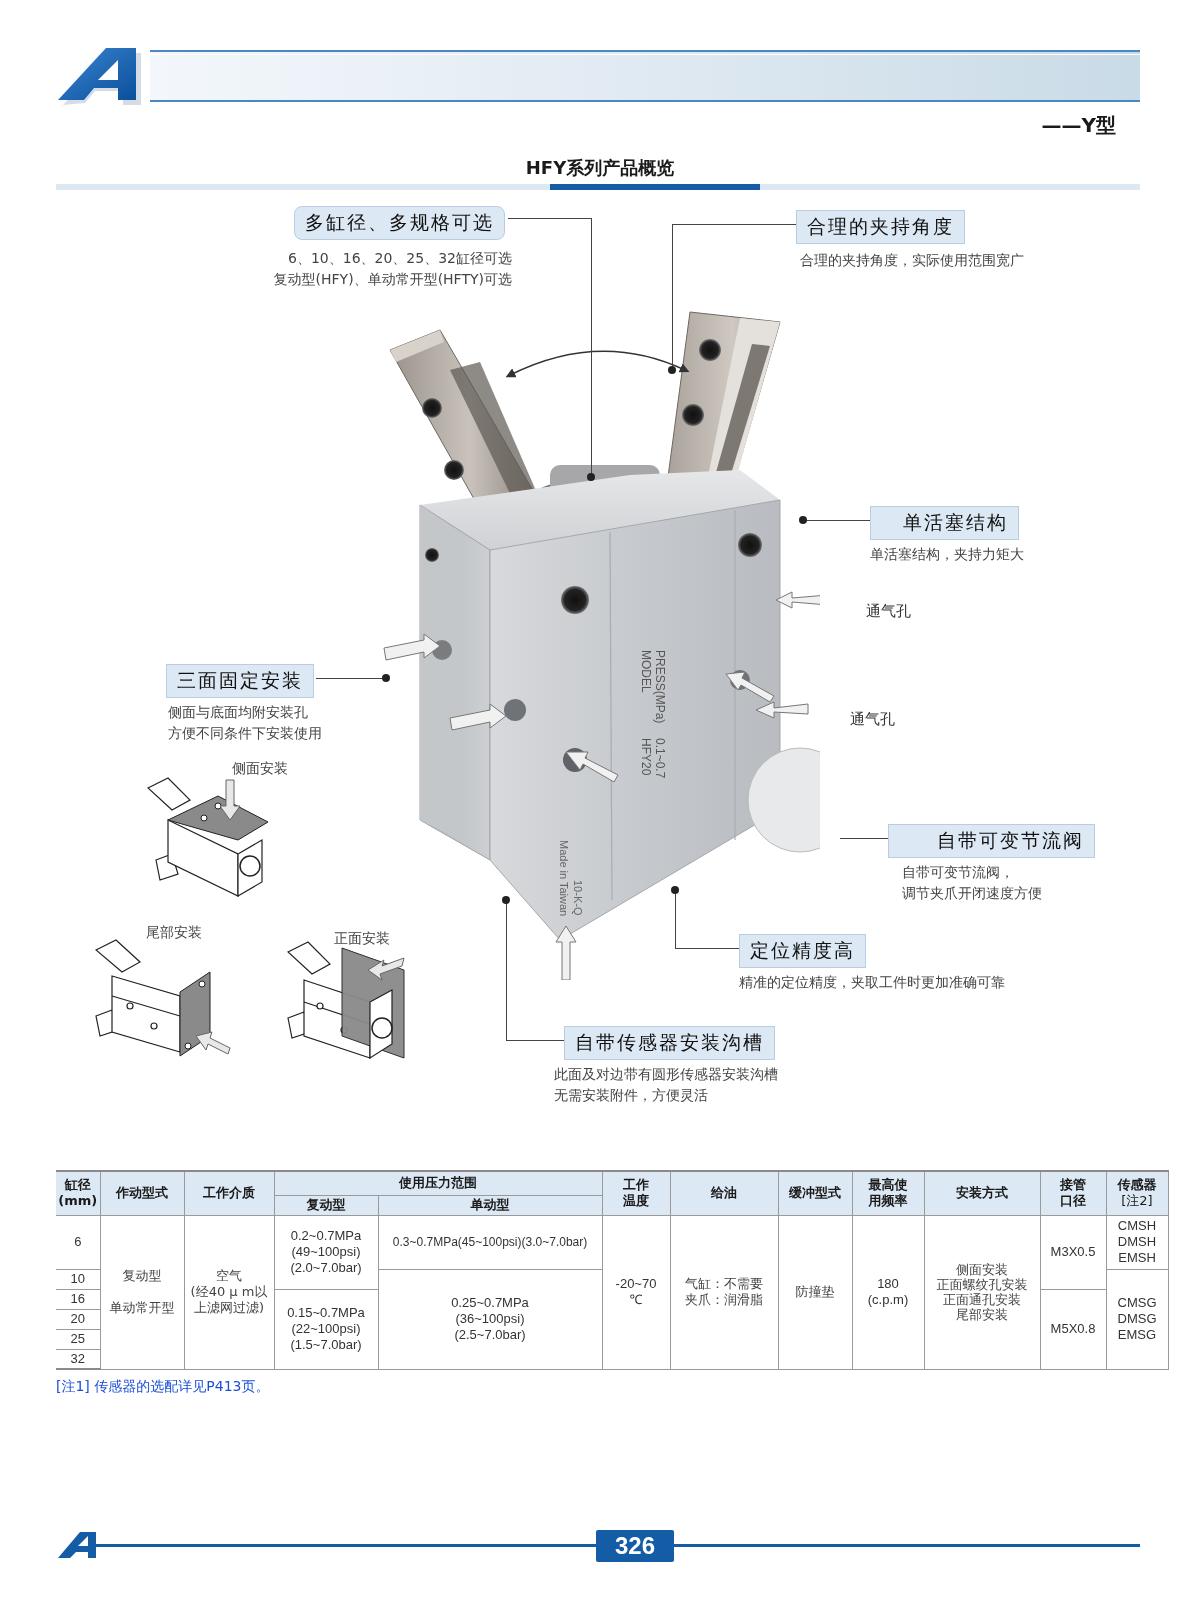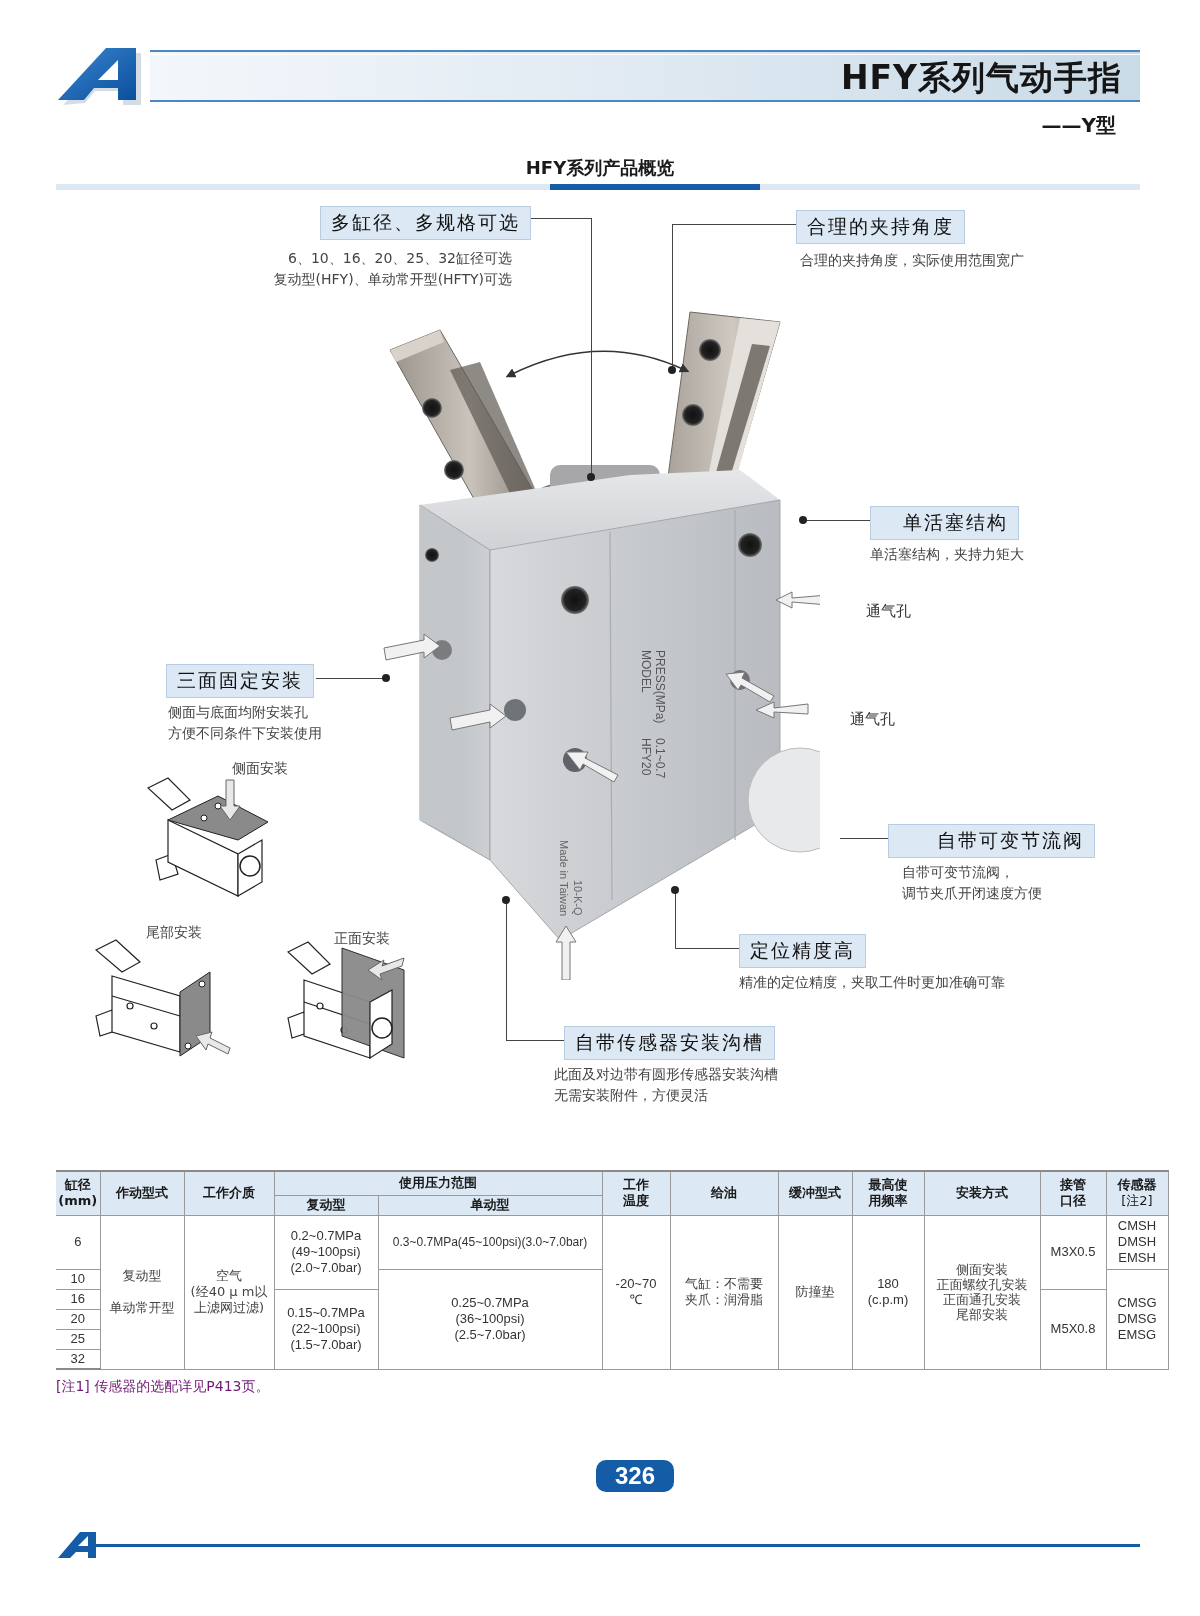--- a/index.html
+++ b/index.html
@@ -48,48 +48,47 @@
     border-collapse: collapse; font-size: 13px; color: #333; table-layout: fixed;
   }
   table.spec th, table.spec td { border: 1px solid #9a9a9a; text-align: center; vertical-align: middle; padding: 0 2px; line-height: 16px; }
   table.spec tr:first-child th { border-top: 2px solid #8a8a8a; }
   table.spec th { background: #dce8f4; font-weight: bold; color: #1a1a1a; font-size: 13px; }
   table.spec td { background: #fff; font-family: "Liberation Sans", sans-serif; font-size: 13px; }
   table.spec td.cn { font-family: "DejaVu Sans", sans-serif; font-size: 13px; color: #444; }
   table.spec tr:last-child td { border-bottom: 2px solid #8a8a8a; }
   table.spec th, table.spec td { border-left: none; }
   table.spec th:first-child, table.spec td:first-child { border-left: none; }
-  .note { position: absolute; left: 56px; top: 1378px; font-size: 14px; color: #701a75; }
+  .note { position: absolute; left: 56px; top: 1378px; font-size: 14px; color: #1d4ed8; }
 
   
   .footer-logo { position: absolute; left: 56px; top: 1530px; width: 44px; height: 30px; }
   .footer-line { position: absolute; left: 96px; top: 1544px; width: 1044px; height: 3px; background: #155ca7; }
   .page-num {
-    position: absolute; left: 596px; top: 1460px; width: 78px; height: 32px;
-    background: #155ca7; border-radius: 10px; color: #fff; font-size: 24px; font-weight: bold;
+    position: absolute; left: 596px; top: 1530px; width: 78px; height: 32px;
+    background: #155ca7; border-radius: 2px; color: #fff; font-size: 24px; font-weight: bold;
     text-align: center; line-height: 32px; font-family: "Liberation Sans", sans-serif;
   }
 </style>
 </head>
 <body>
 
 <svg class="logo" viewBox="0 0 92 58">
   <defs>
     <linearGradient id="lg1" x1="0" y1="0" x2="1" y2="1">
       <stop offset="0" stop-color="#3a86d0"></stop>
         <stop offset="1" stop-color="#0b4f9c"></stop>
     </linearGradient>
   </defs>
   <polygon points="4,54 52,2 82,2 82,54 64,54 64,40 36,40 26,52" fill="#9fb4c8" opacity="0.45" transform="translate(3,3)"></polygon>
   <polygon points="2,52 50,0 80,0 80,52 62,52 62,40 38,40 28,52" fill="url(#lg1)"></polygon>
   <polygon points="42,32 62,12 62,32" fill="#ffffff"></polygon>
 </svg>
 <div class="title-band">
   <div class="inner-line"></div>
-  <div class="main-title">HFY系列气动手指</div>
 </div>
 <div class="subtitle">——Y型</div>
 
 <div class="section-title">HFY系列产品概览</div>
 <div class="section-rule">
     <div class="accent"></div>
   </div>
 
 <svg class="product" viewBox="0 0 440 680">
   <defs>
@@ -202,21 +201,21 @@
 <div class="lead" style="left:840px;top:838px;width:48px;height:1px;"></div>
 
 <div class="lead" style="left:675px;top:890px;width:1px;height:58px;"></div>
 <div class="lead" style="left:675px;top:948px;width:64px;height:1px;"></div>
 <div class="dot" style="left:671px;top:886px;"></div>
 
 <div class="lead" style="left:506px;top:900px;width:1px;height:140px;"></div>
 <div class="lead" style="left:506px;top:1040px;width:58px;height:1px;"></div>
 <div class="dot" style="left:502px;top:896px;"></div>
 
-<div class="callout-label" style="left:320px;top:206px;">多缸径、多规格可选</div>
+<div class="callout-label" style="left:294px;top:206px;border-radius:8px;">多缸径、多规格可选</div>
 <div class="callout-desc right" style="right:688px;top:248px;">
   <div>6、10、16、20、25、32缸径可选</div>
   <div>复动型(HFY)、单动常开型(HFTY)可选</div>
 </div>
 
 <div class="callout-label" style="left:796px;top:210px;">合理的夹持角度</div>
 <div class="callout-desc" style="left:800px;top:250px;">
   <div>合理的夹持角度，实际使用范围宽广</div>
 </div>
 

